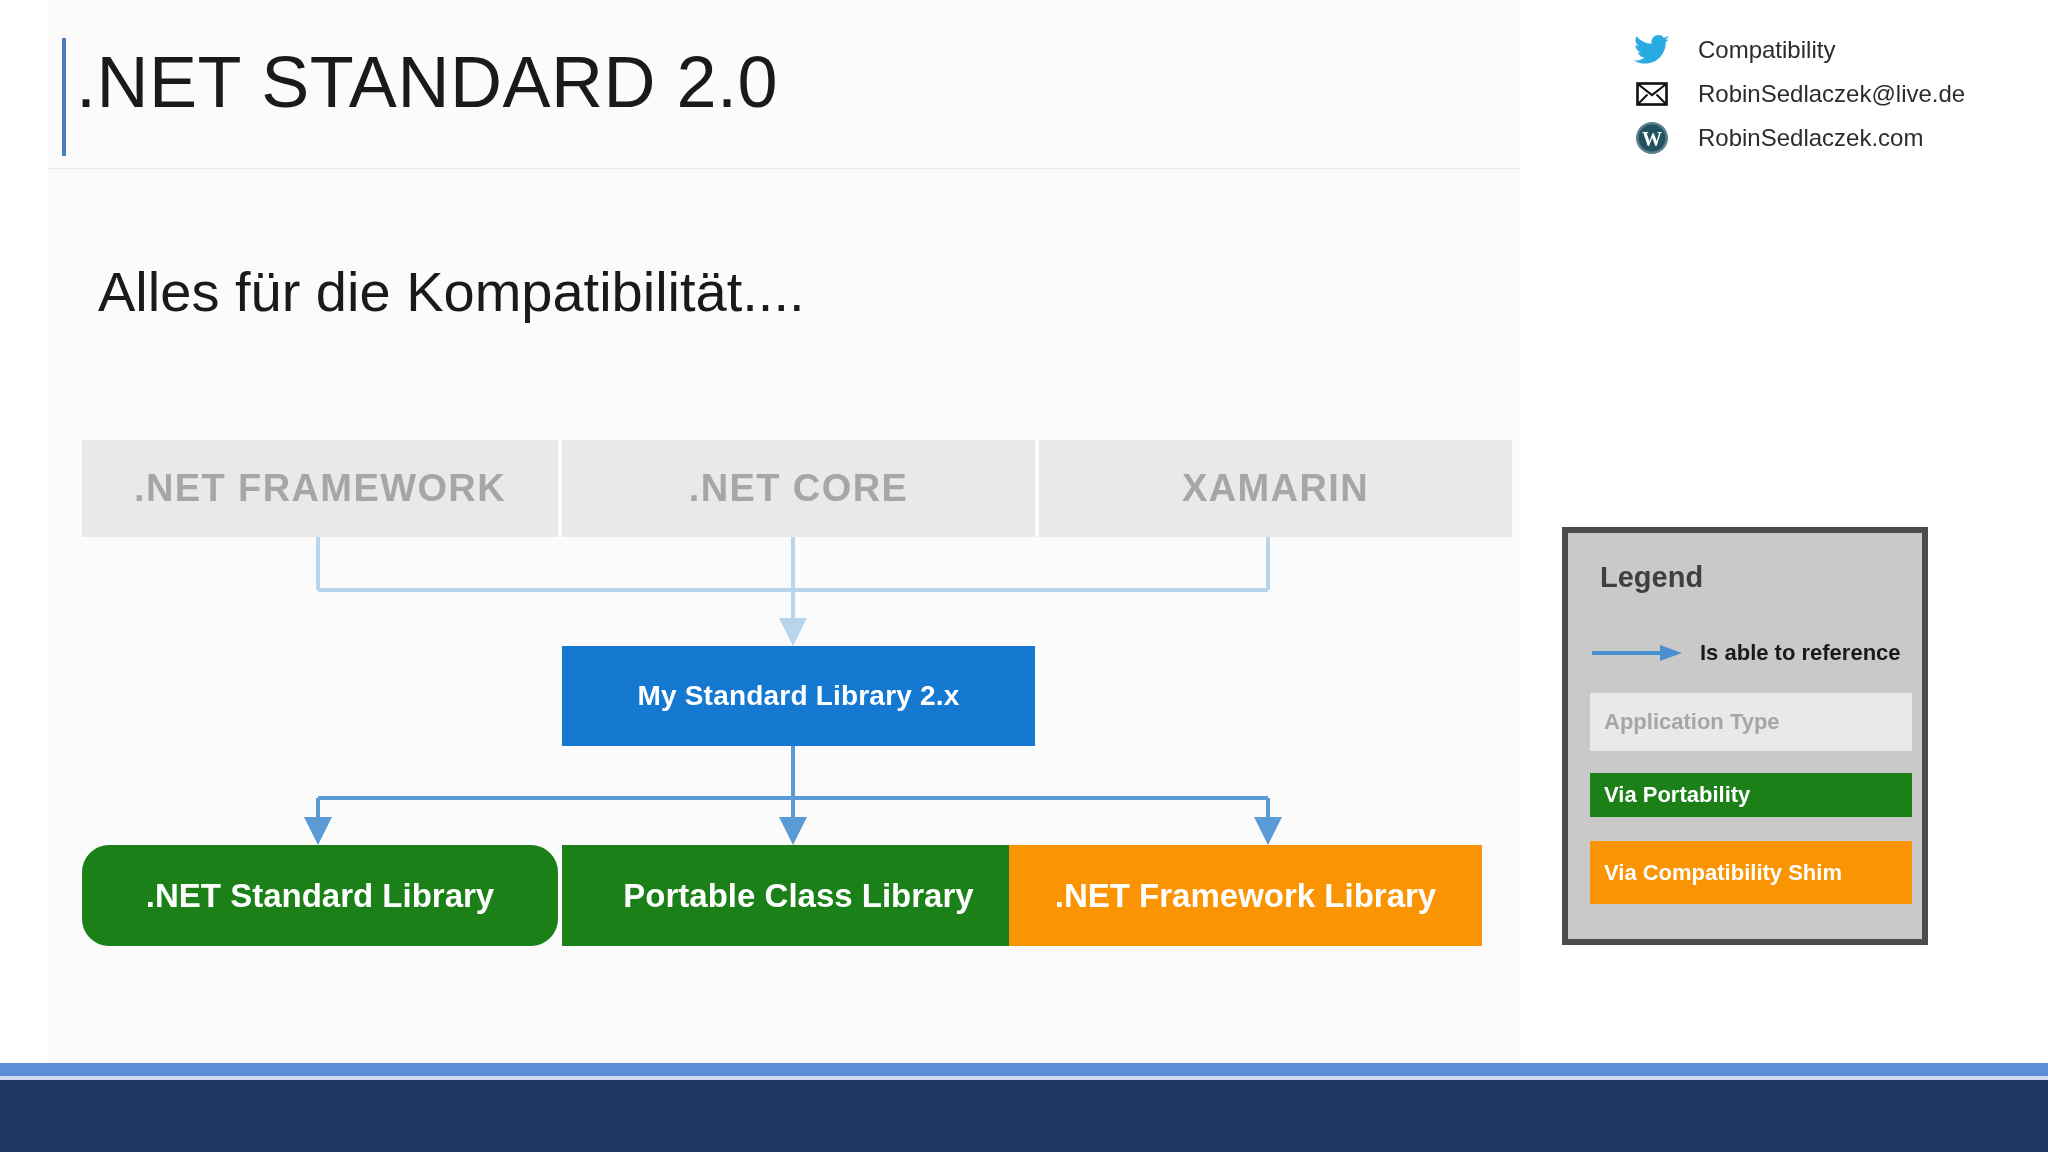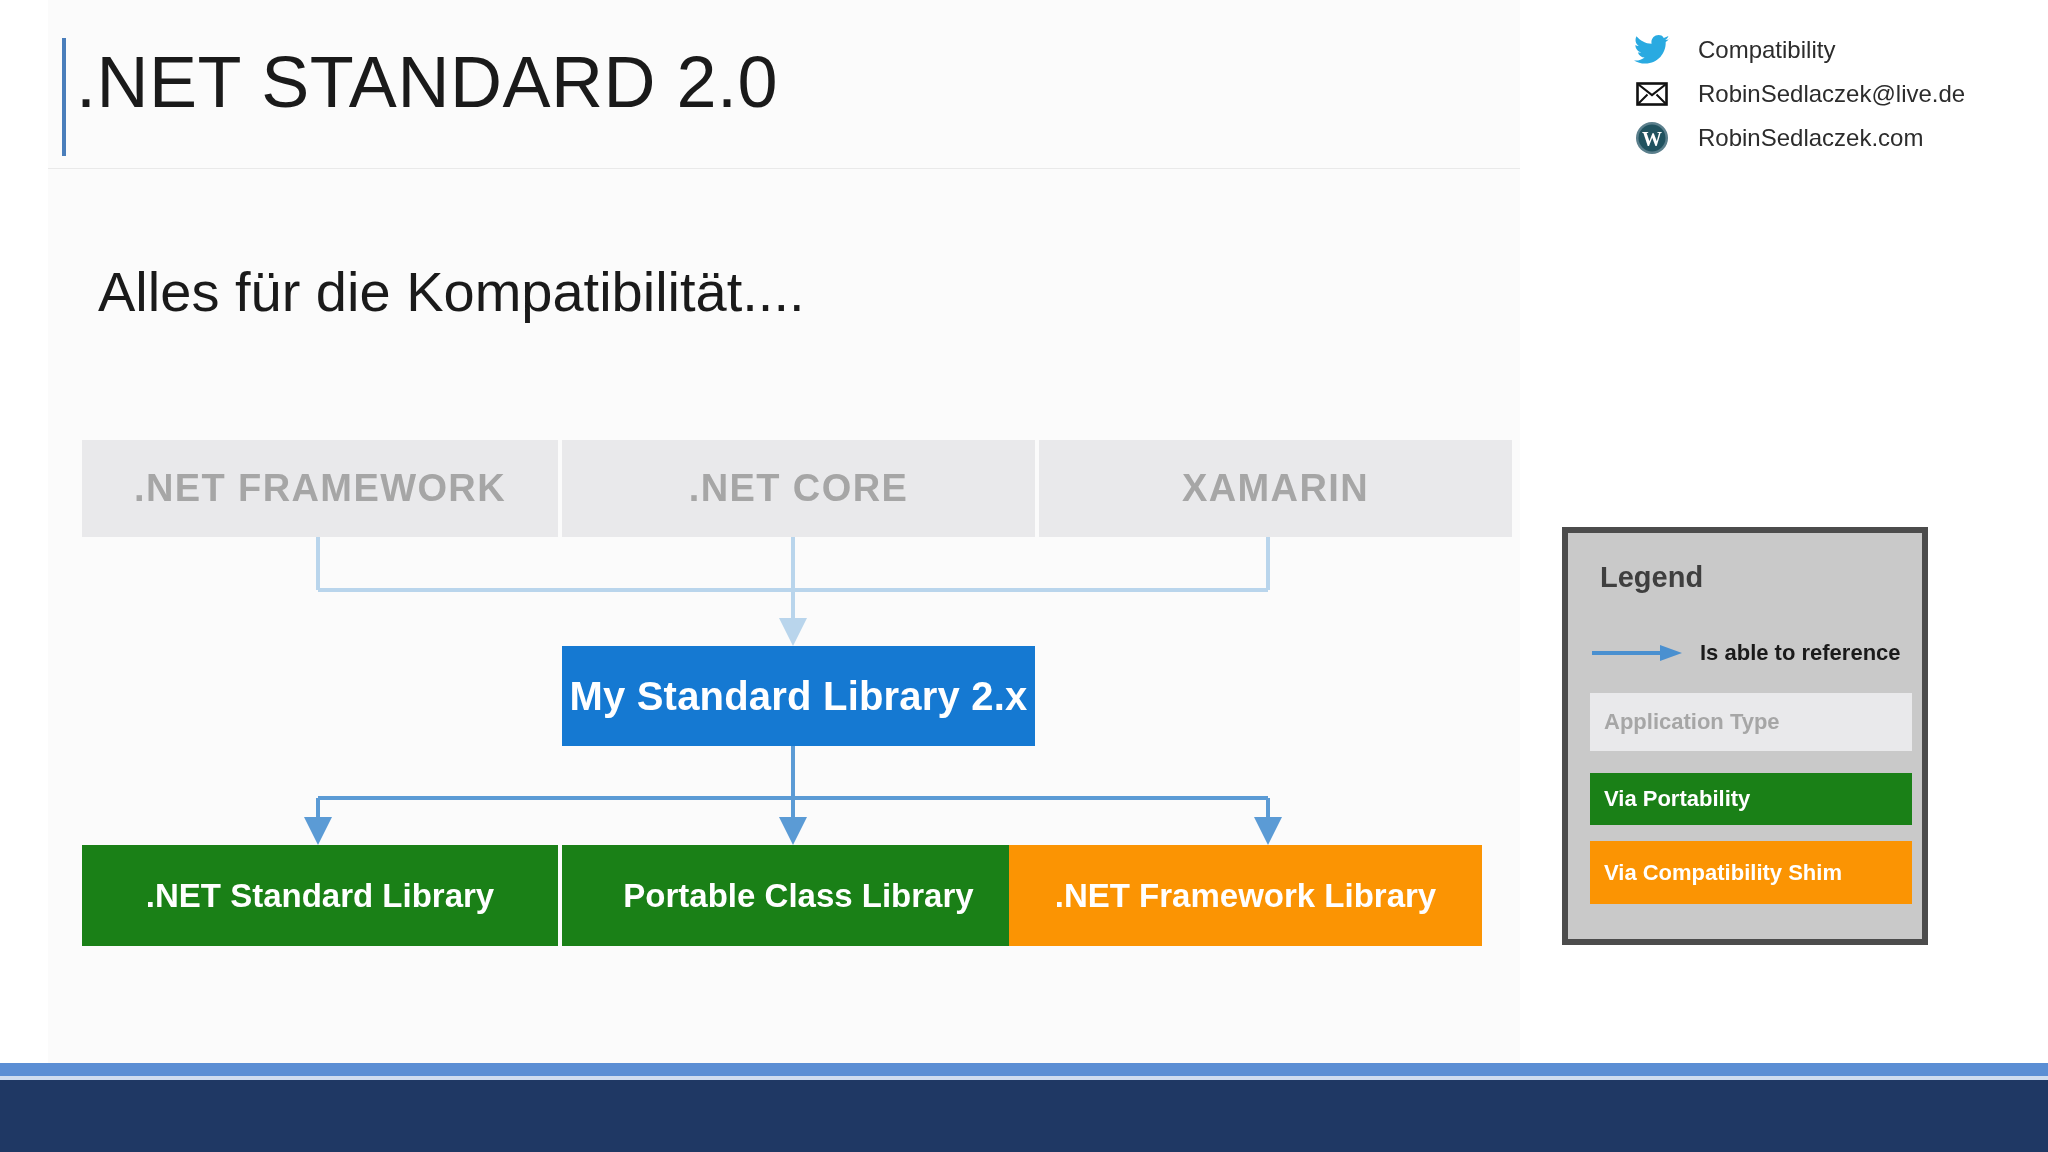--- a/index.html
+++ b/index.html
@@ -131,21 +131,21 @@
     font-size: 38px;
     font-weight: 700;
     letter-spacing: 1.4px;
     font-stretch: condensed;
   }
 
   
   .node-std {
     background: #1579d2;
     color: #ffffff;
-    font-size: 40px;
+    font-size: 28px;
     font-weight: 700;
     letter-spacing: 0.2px;
     align-items: center;
   }
 
   
   .node-green {
     background: #1a8017;
     color: #ffffff;
     font-size: 33px;
@@ -205,21 +205,21 @@
     font-weight: 700;
   }
   .legend-swatch-app {
     top: 160px;
     height: 58px;
     background: #e9e9eb;
     color: #a6a6a6;
   }
   .legend-swatch-green {
     top: 240px;
-    height: 52px;
+    height: 44px;
     background: #1a8017;
     color: #ffffff;
   }
   .legend-swatch-orange {
     top: 308px;
     height: 63px;
     background: #fb9403;
     color: #ffffff;
   }
 
@@ -327,21 +327,21 @@
     <span>.NET CORE</span>
   </div>
   <div class="node node-app" style="left:1039px; top:440px; width:473px; height:97px;">
     <span>XAMARIN</span>
   </div>
 
   <div class="node node-std" style="left:562px; top:646px; width:473px; height:100px;">
     <span>My Standard Library 2.x</span>
   </div>
 
-  <div class="node node-green" style="left:82px; top:845px; width:476px; height:101px;">
+  <div class="node node-green" style="left:82px; top:845px; width:476px; height:101px;border-radius:27px;">
     <span>.NET Standard Library</span>
   </div>
   <div class="node node-green" style="left:562px; top:845px; width:473px; height:101px;">
     <span>Portable Class Library</span>
   </div>
   <div class="node node-orange" style="left:1009px; top:845px; width:473px; height:101px;">
     <span>.NET Framework Library</span>
   </div>
 
   <div class="legend-panel">

